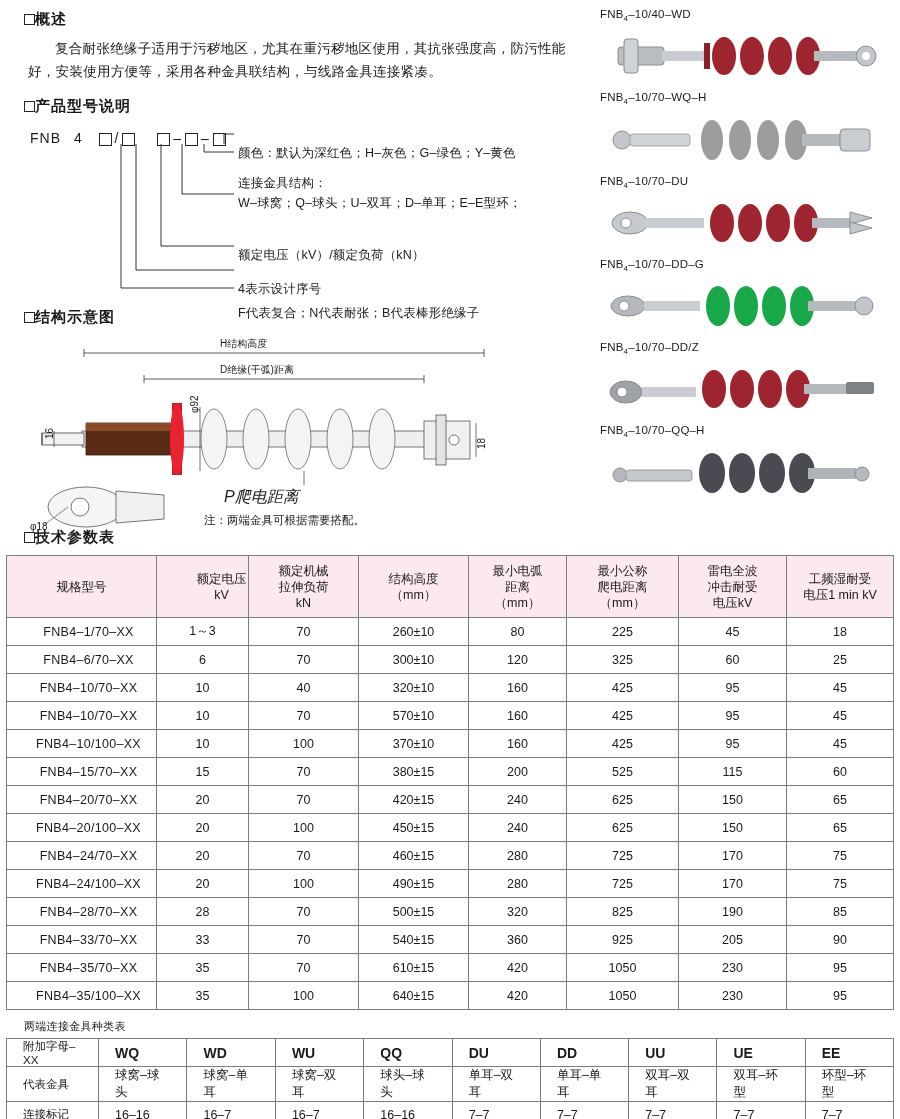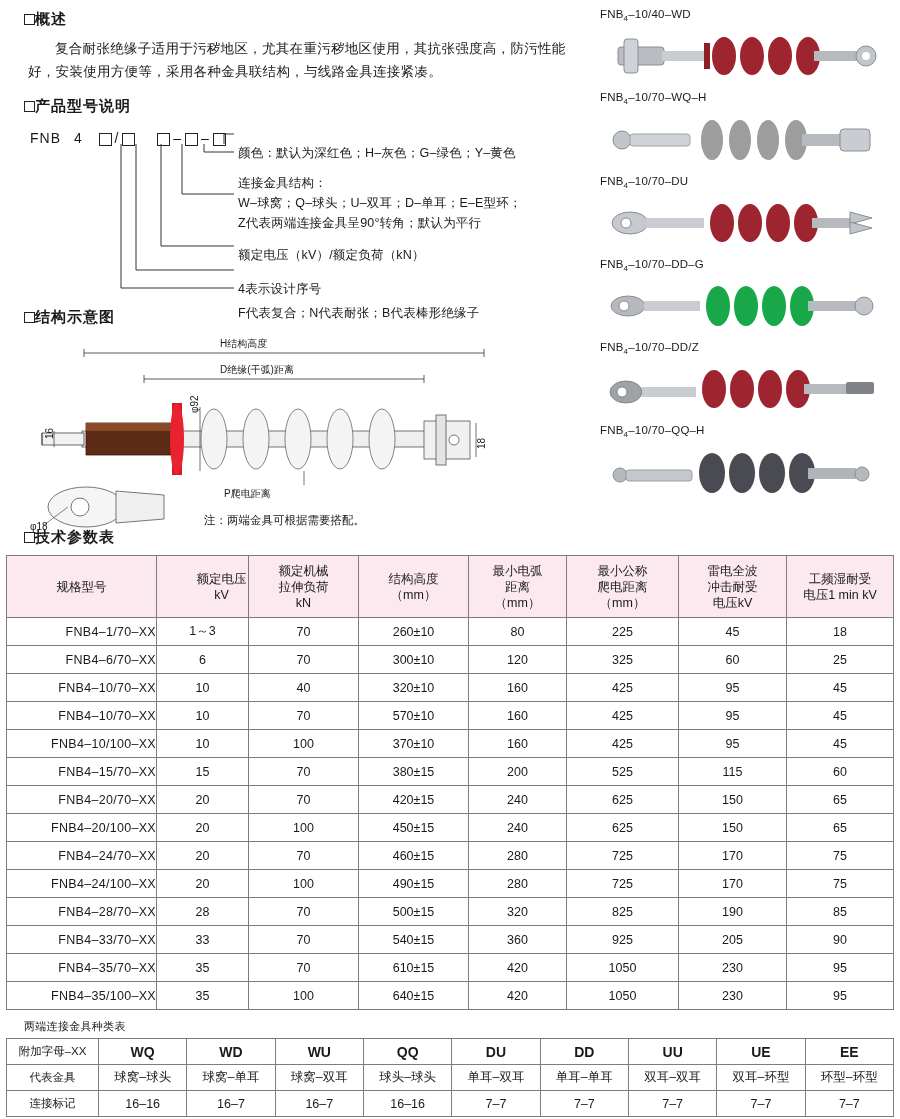--- a/index.html
+++ b/index.html
@@ -93,35 +93,35 @@
     height: 28px;
   }
   table.main thead th {
     background: #fbe9ef;
     height: 62px;
     font-weight: normal;
     font-size: 12.5px;
     line-height: 16px;
     padding: 2px 1px;
   }
-  table.main tbody td:first-child { text-align: right; padding-left: 14px; letter-spacing: 0.3px; }
+  table.main tbody td:first-child { text-align: center; padding-left: 14px; letter-spacing: 0.3px; }
 
   
   .fit-title { font-size: 11px; margin: 9px 0 4px 18px; letter-spacing: .3px;}
   table.fit {
     border-collapse: collapse;
     width: 888px;
     font-size: 12.5px;
   }
   table.fit th, table.fit td {
     border: 1px solid #7d7d7d;
-    text-align: center;
+    text-align: left;
     height: 26px;
     font-weight: normal;
-    padding: 0 2px;
+    padding: 0 16px;
   }
   table.fit td.rowhead, table.fit th.rowhead {
     width: 92px;
     font-size: 11.5px;
   }
   svg { display: block; }
 </style>
 </head>
 <body>
 
@@ -157,21 +157,20 @@
         <path d="M112,22 V148 H210" stroke="#333" fill="none" stroke-width="1"></path>
         <path d="M137,22 V124 H210" stroke="#333" fill="none" stroke-width="1"></path>
         <path d="M158,22 V72 H210" stroke="#333" fill="none" stroke-width="1"></path>
         <path d="M180,22 V30 H210" stroke="#333" fill="none" stroke-width="1"></path>
         <path d="M200,22 V12 H210" stroke="#333" fill="none" stroke-width="1"></path>
       </svg>
 
       <div class="legend-line" style="left:214px; top:22px;">颜色：默认为深红色；H–灰色；G–绿色；Y–黄色</div>
       <div class="legend-line" style="left:214px; top:52px;">连接金具结构：</div>
       <div class="legend-line" style="left:214px; top:72px;">W–球窝；Q–球头；U–双耳；D–单耳；E–E型环；</div>
-      <div class="legend-line" style="left:214px; top:92px;">Z代表两端连接金具呈90°转角；默认为平行</div>
       <div class="legend-line" style="left:214px; top:124px;">额定电压（kV）/额定负荷（kN）</div>
       <div class="legend-line" style="left:214px; top:158px;">4表示设计序号</div>
       <div class="legend-line" style="left:214px; top:182px;">F代表复合；N代表耐张；B代表棒形绝缘子</div>
     </div>
 
     <div class="sec-head" style="margin-top:-14px;">
       <span class="sq"></span>
       <span>结构示意图</span>
     </div>
 
@@ -216,21 +215,21 @@
         <line x1="280" y1="150" x2="280" y2="136" stroke="#333" stroke-width="0.7"></line>
 
         <ellipse cx="62" cy="172" rx="38" ry="20" fill="#f5f5f5" stroke="#555" stroke-width="0.8"></ellipse>
         <circle cx="56" cy="172" r="9" fill="#fff" stroke="#555" stroke-width="0.8"></circle>
         <path d="M92,156 L140,160 L140,184 L92,188 Z" fill="#f0f0f0" stroke="#555" stroke-width="0.8"></path>
         <line x1="20" y1="190" x2="44" y2="172" stroke="#333" stroke-width="0.6"></line>
       </svg>
 
       <div style="position:absolute; left:196px; top:2px; font-size:10px;">H结构高度</div>
       <div style="position:absolute; left:196px; top:28px; font-size:10px;">D绝缘(干弧)距离</div>
-      <div style="position:absolute; left:200px; top:152px; font-size:10px;">P爬电距离</div>
+      <div style="position:absolute; left:200px; top:152px; font-size:16px;font-style:italic;">P爬电距离</div>
       <div style="position:absolute; left:165px; top:78px; font-size:10px; transform:rotate(-90deg); transform-origin:left top;">φ92</div>
       <div style="position:absolute; left:20px; top:104px; font-size:10px; transform:rotate(-90deg); transform-origin:left top;">16</div>
       <div style="position:absolute; left:452px; top:114px; font-size:10px; transform:rotate(-90deg); transform-origin:left top;">18</div>
       <div style="position:absolute; left:6px; top:186px; font-size:10px;">φ18</div>
       <div style="position:absolute; left:180px; top:178px; font-size:11.5px;">注：两端金具可根据需要搭配。</div>
     </div>
   </div>
 
   <div class="right-col">
 

